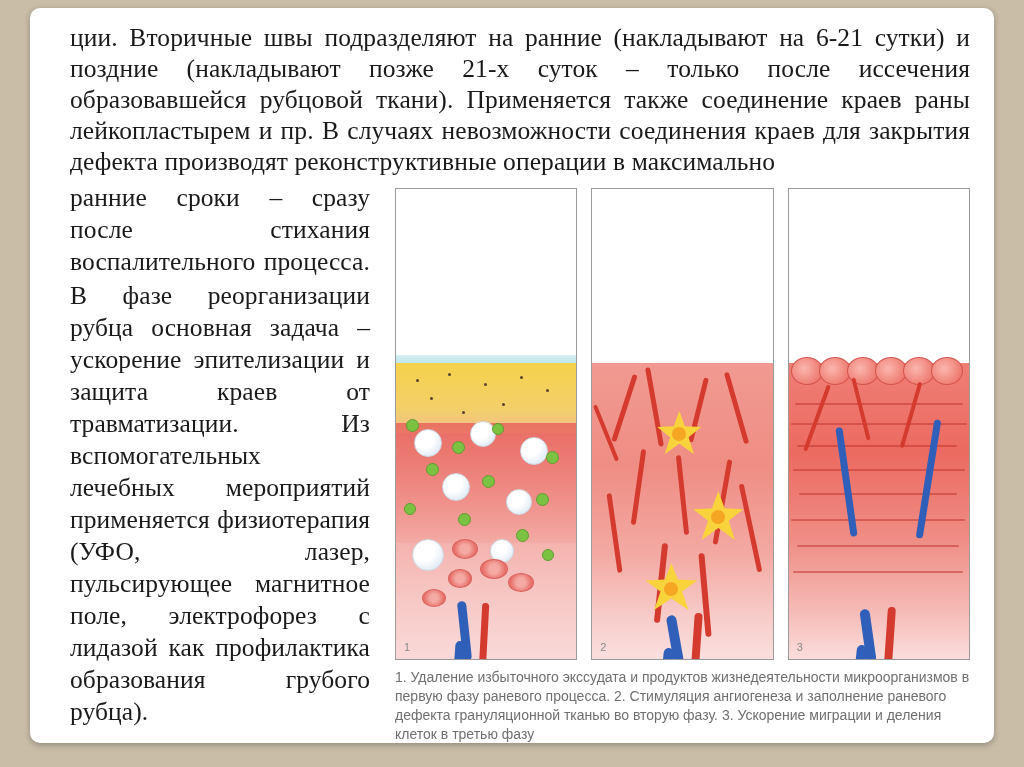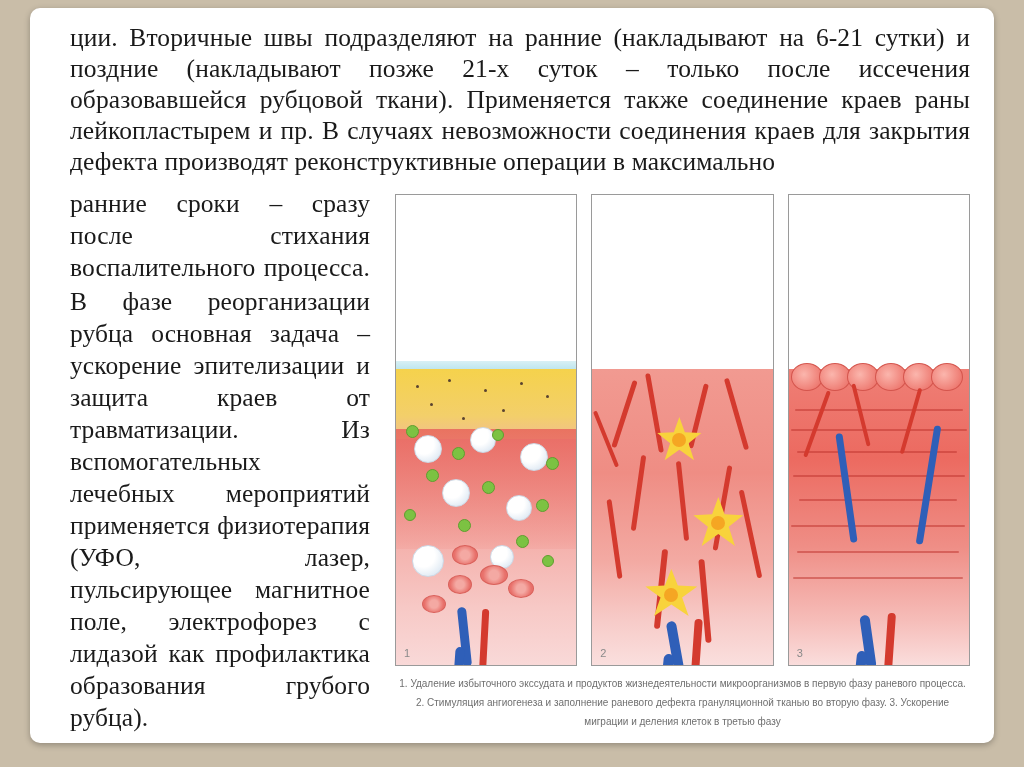--- a/index.html
+++ b/index.html
@@ -34,21 +34,21 @@
   .para-top {
     font-size: 25.5px;
     line-height: 31px;
     color: #1a1a1a;
     text-align: justify;
     letter-spacing: 0.1px;
     width: 900px;
   }
   .columns {
     position: relative;
-    margin-top: 11px;
+    margin-top: 5px;
     width: 900px;
   }
   .left-col {
     width: 300px;
     font-size: 25.5px;
     line-height: 32px;
     color: #1a1a1a;
     text-align: justify;
     text-align-last: justify;
     letter-spacing: 0.1px;
@@ -191,24 +191,24 @@
   .fiber {
     position: absolute;
     height: 2px;
     background: rgba(190,50,44,0.5);
     border-radius: 2px;
   }
   .caption {
     margin-top: 8px;
     width: 575px;
     font-family: "Liberation Sans", sans-serif;
-    font-size: 10px;
+    font-size: 14px;
     line-height: 19px;
     color: #6f6f6f;
-    text-align: center;
+    text-align: left;
   }
 </style>
 </head>
 <body>
 
 <div class="slide">
   <div class="content">
 
     <div class="para-top">ции. Вторичные швы подразделяют на ранние (накладывают на 6-21 сутки) и поздние (накладывают позже 21-х суток – только после иссечения образовавшейся рубцовой ткани). Применяется также соединение краев раны лейкопластырем и пр. В случаях невозможности соединения краев для закрытия дефекта производят реконструктивные операции в максимально</div>
 

